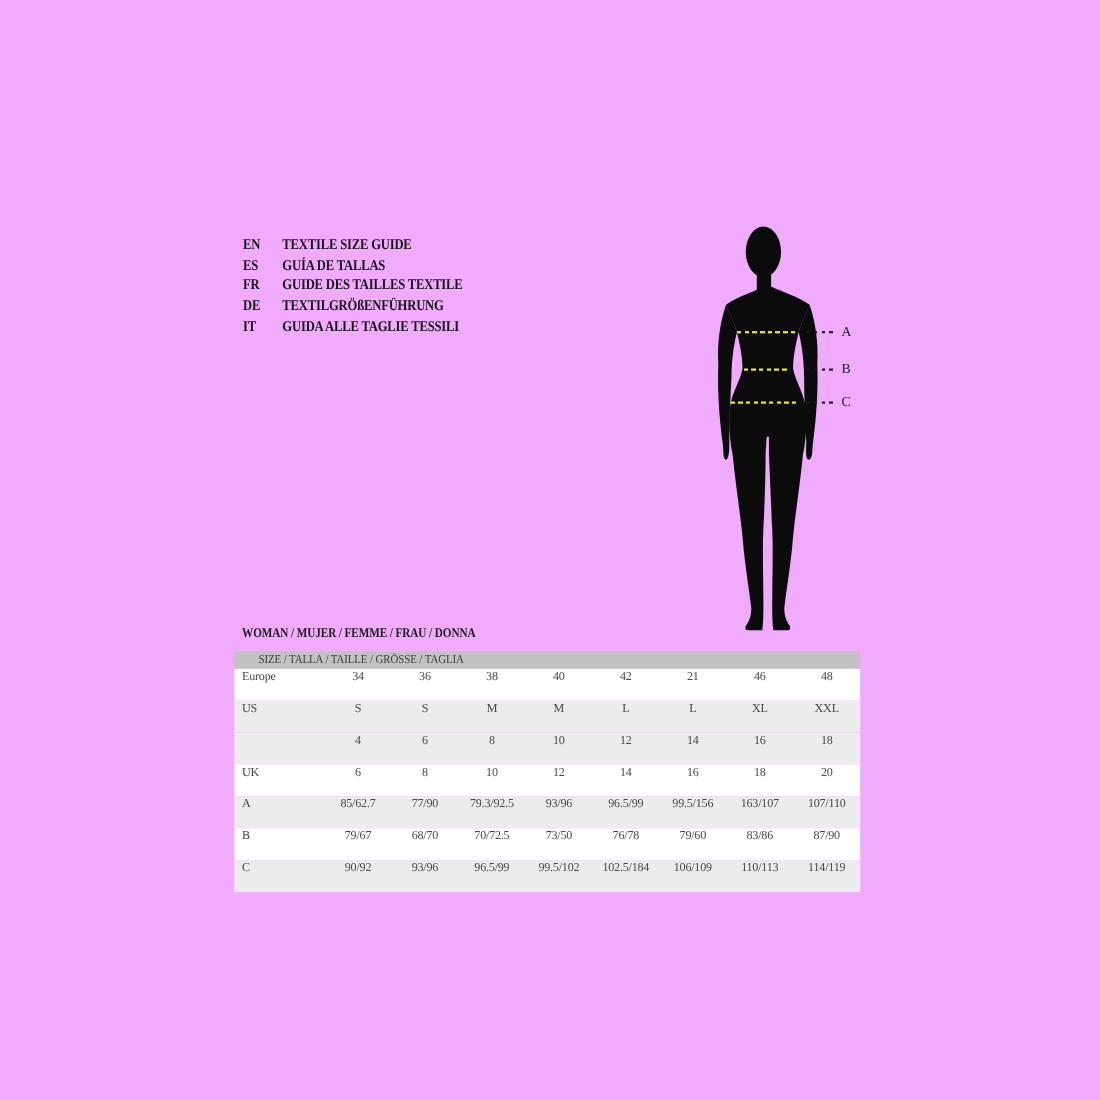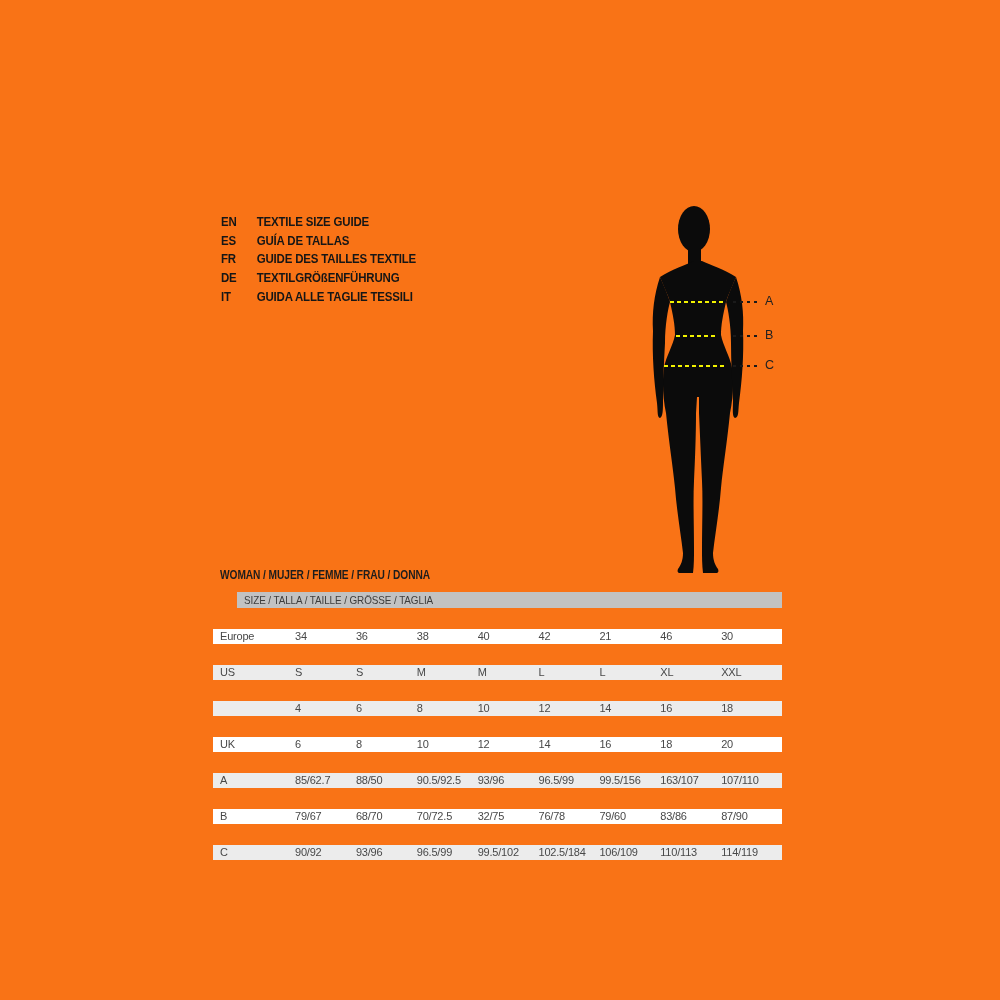--- a/index.html
+++ b/index.html
@@ -1,18 +1,18 @@
 <!DOCTYPE html>
 <html style="--accent: #f2f200; --header-bg: #c2c2c2; --shade-bg: #ececec;"><head>
 <meta charset="utf-8">
 <style>
   html,body{margin:0;padding:0;background:#ffffff;}
   .page{
-    position:relative;width:1000px;height:1000px;background:#f97316;overflow:hidden;
-    font-family:Liberation Sans, sans-serif;color:#1c1c1c;
+    position:relative;width:1000px;height:1000px;background:#f0abfc;overflow:hidden;
+    font-family:Liberation Serif, serif;color:#1c1c1c;
   }
   
   .lang-list{position:absolute;left:221px;top:213px;}
   .lang-row{
     display:grid;grid-template-columns:42px auto;height:18.7px;line-height:18.7px;
     font-size:13.5px;font-weight:700;letter-spacing:-0.2px;color:#161616;
     transform:scaleX(0.85);transform-origin:0 50%;white-space:nowrap;
   }
   
   .figure-svg{position:absolute;left:648px;top:203px;width:100px;height:372px;}
@@ -30,34 +30,34 @@
   .m-b{left:765px;top:328px;}
   .m-c{left:765px;top:358px;}
   
   .woman-label{
     position:absolute;left:220px;top:568px;font-size:12px;font-weight:700;color:#1d1d1d;
     letter-spacing:-0.1px;transform:scaleX(0.85);transform-origin:0 0;white-space:nowrap;
   }
   .size-table{position:absolute;left:213px;top:592px;width:569px;font-size:11px;color:#484848;}
   .size-header{
     height:16px;line-height:16px;background:var(--header-bg,#c2c2c2);color:#3c3c3c;
-    padding-left:7px;box-sizing:border-box;margin-left:24px;
+    padding-left:22px;box-sizing:border-box;
   }
   .size-header .hdr-txt{
     display:inline-block;transform:scaleX(0.9);transform-origin:0 50%;white-space:nowrap;
     letter-spacing:-0.1px;
   }
   .t-row{
     display:grid;grid-template-columns:82px repeat(8,1fr);
-    height:15px;line-height:15.6px;background:#ffffff;margin-top:21px;
+    height:29px;line-height:15.6px;background:#ffffff;
   }
   .t-row.shaded{background:var(--shade-bg,#ececec);}
   .t-row .cell{overflow:visible;white-space:nowrap;letter-spacing:-0.2px;}
   .t-row .label{padding-left:7px;text-align:left;}
-  .t-row .val{}
+  .t-row .val{text-align:center;}
   
   .legend{position:absolute;left:219px;top:738px;}
   .legend-line{
     height:20px;line-height:20px;font-size:12px;font-weight:700;color:#1d1d1d;
     letter-spacing:-0.1px;transform:scaleX(0.85);transform-origin:0 50%;white-space:nowrap;
   }
 </style>
 </head>
 <body>
 
@@ -161,21 +161,21 @@
     <div id="table-rows">
         <div class="t-row">
           <div class="cell label">Europe</div>
           <div class="cell val">34</div>
           <div class="cell val">36</div>
           <div class="cell val">38</div>
           <div class="cell val">40</div>
           <div class="cell val">42</div>
           <div class="cell val">21</div>
           <div class="cell val">46</div>
-          <div class="cell val">30</div>
+          <div class="cell val">48</div>
         </div>
         <div class="t-row shaded">
           <div class="cell label">US</div>
           <div class="cell val">S</div>
           <div class="cell val">S</div>
           <div class="cell val">M</div>
           <div class="cell val">M</div>
           <div class="cell val">L</div>
           <div class="cell val">L</div>
           <div class="cell val">XL</div>
@@ -199,34 +199,34 @@
           <div class="cell val">10</div>
           <div class="cell val">12</div>
           <div class="cell val">14</div>
           <div class="cell val">16</div>
           <div class="cell val">18</div>
           <div class="cell val">20</div>
         </div>
         <div class="t-row shaded">
           <div class="cell label">A</div>
           <div class="cell val">85/62.7</div>
-          <div class="cell val">88/50</div>
-          <div class="cell val">90.5/92.5</div>
+          <div class="cell val">77/90</div>
+          <div class="cell val">79.3/92.5</div>
           <div class="cell val">93/96</div>
           <div class="cell val">96.5/99</div>
           <div class="cell val">99.5/156</div>
           <div class="cell val">163/107</div>
           <div class="cell val">107/110</div>
         </div>
         <div class="t-row">
           <div class="cell label">B</div>
           <div class="cell val">79/67</div>
           <div class="cell val">68/70</div>
           <div class="cell val">70/72.5</div>
-          <div class="cell val">32/75</div>
+          <div class="cell val">73/50</div>
           <div class="cell val">76/78</div>
           <div class="cell val">79/60</div>
           <div class="cell val">83/86</div>
           <div class="cell val">87/90</div>
         </div>
         <div class="t-row shaded">
           <div class="cell label">C</div>
           <div class="cell val">90/92</div>
           <div class="cell val">93/96</div>
           <div class="cell val">96.5/99</div>

